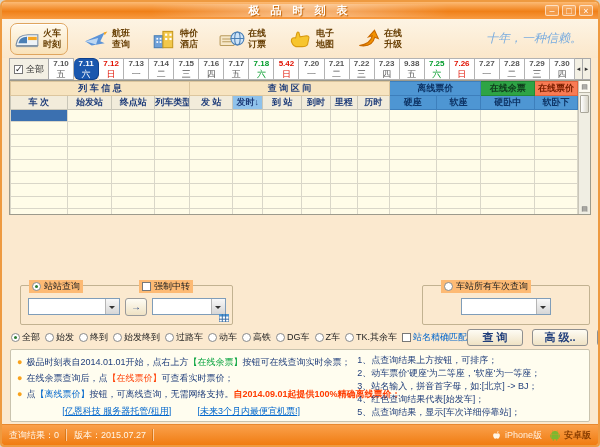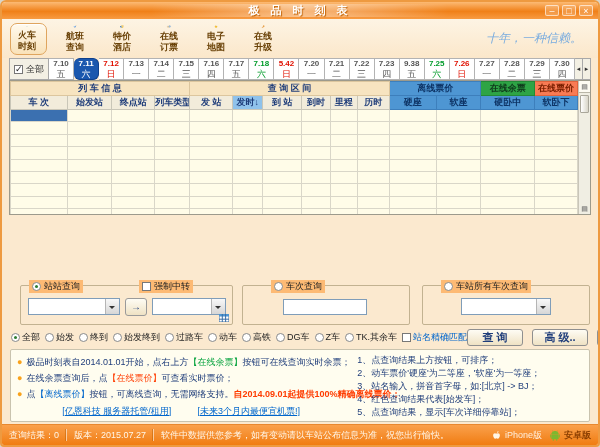--- a/index.html
+++ b/index.html
@@ -14,21 +14,21 @@
     background:linear-gradient(90deg,transparent,rgba(255,255,255,.45),transparent); border-radius:6px; }
   .title{ flex:1; text-align:center; color:#FFFFFF; font-weight:bold; font-size:11px;
     letter-spacing:4px; text-shadow:1px 1px 1px #C06000; position:relative; }
   .win-controls{ position:absolute; right:5px; top:3px; display:flex; gap:3px; }
   .wbtn{ width:14px; height:11px; color:#fff; font-size:9px; line-height:10px; text-align:center;
     background:rgba(255,255,255,.18); border:1px solid rgba(255,255,255,.6); border-radius:2px; cursor:pointer; }
 
   
   .toolbar{ position:absolute; top:17px; left:0; right:0; height:39px; display:flex; align-items:center;
     padding:0 8px; background:linear-gradient(180deg,#FDF4E4,#FBE7CA); }
-  .tb-btn{ display:flex; align-items:center; gap:3px; padding:2px 6px 2px 3px; height:32px; margin-right:12px; cursor:pointer;flex-direction:column; }
+  .tb-btn{ display:flex; align-items:center; gap:3px; padding:2px 6px 2px 3px; height:32px; margin-right:12px; cursor:pointer; }
   .tb-btn.active{ border:1px solid #DFA55E; border-radius:7px;
     background:linear-gradient(180deg,#FFFAEE,#F9E2B9); box-shadow:inset 0 1px 0 #fff; }
   .tb-label{ font-size:9px; font-weight:bold; color:#6A4208; line-height:11px; white-space:nowrap; }
   .tb-icon{ width:26px; height:22px; display:block; }
   .slogan{ margin-left:auto; margin-right:8px; color:#79ACDF; font-size:12px; font-style:italic;
     font-family:"DejaVu Serif", serif; white-space:nowrap; }
 
   
   .datebar{ position:absolute; top:56px; left:7px; right:7px; height:22px; display:flex; }
   .all-cell{ display:flex; align-items:center; gap:3px; background:#F3F0E4; border:1px solid #A8A8A8;
@@ -617,27 +617,20 @@
     </div>
     <svg class="grid-icon" width="10" height="8" viewBox="0 0 10 8">
       <rect width="10" height="8" fill="#fff" stroke="#3A6EA5"></rect>
       <rect width="10" height="2.5" fill="#4E96D3"></rect>
       <line x1="3.3" y1="0" x2="3.3" y2="8" stroke="#3A6EA5"></line>
       <line x1="6.6" y1="0" x2="6.6" y2="8" stroke="#3A6EA5"></line>
       <line x1="0" y1="5.2" x2="10" y2="5.2" stroke="#3A6EA5"></line>
     </svg>
   </div>
 
-  <div class="panel" style="left:240px; width:168px;">
-    <div class="legend" style="left:28px;">
-      <span class="radio"></span>
-      <span>车次查询</span>
-    </div>
-    <input class="txt-input" style="left: 40px; top: 13px; width: 84px;">
-  </div>
 
   <div class="panel" style="left:420px; width:168px;padding-left:21px;">
     <div class="legend" style="left:18px;">
       <span class="radio"></span>
       <span>车站所有车次查询</span>
     </div>
     <div class="combo" style="left:38px; top:12px; width:90px;">
       <input style="">
       <span class="combo-btn"></span>
     </div>
@@ -734,21 +727,20 @@
         <div class="tip">4、红色查询结果代表[始发车]；</div>
         <div class="tip">5、点查询结果，显示[车次详细停靠站]；</div>
       </div>
   </div>
 
   <div class="statusbar">
     <span>查询结果：0</span>
     <span class="sep"></span>
     <span>版本：2015.07.27</span>
     <span class="sep"></span>
-    <span>软件中数据供您参考，如有变动请以车站公布信息为准，祝您出行愉快。</span>
     <span class="sb-right">
       <svg width="9" height="11" viewBox="0 0 8 9">
         <path fill="#FFF6E8" d="M5.6 0.4 C6 1.2 5.4 2 4.7 2.2 C4.5 1.4 5 0.6 5.6 0.4 Z
           M5.4 2.5 C6.3 2.5 7 3.2 7 4.2 C7 5.6 6.1 7.3 5.1 7.3 C4.7 7.3 4.4 7 4 7 C3.6 7 3.3 7.3 2.9 7.3
           C1.9 7.3 1 5.6 1 4.2 C1 3.2 1.7 2.5 2.6 2.5 C3 2.5 3.5 2.8 3.9 2.8 C4.2 2.8 4.8 2.5 5.4 2.5 Z"></path>
       </svg>
       <span class="iphone-label">iPhone版</span>
       <svg width="10" height="11" viewBox="0 0 10 11" style="margin-left:4px;">
         <path fill="#7CB82F" d="M2.6 0.4 L3.3 1.4 C3.8 1.2 4.4 1.1 5 1.1 C5.6 1.1 6.2 1.2 6.7 1.4 L7.4 0.4 L7.8 0.7 L7.2 1.7
           C8.1 2.3 8.7 3.2 8.7 4.2 L1.3 4.2 C1.3 3.2 1.9 2.3 2.8 1.7 L2.2 0.7 Z

